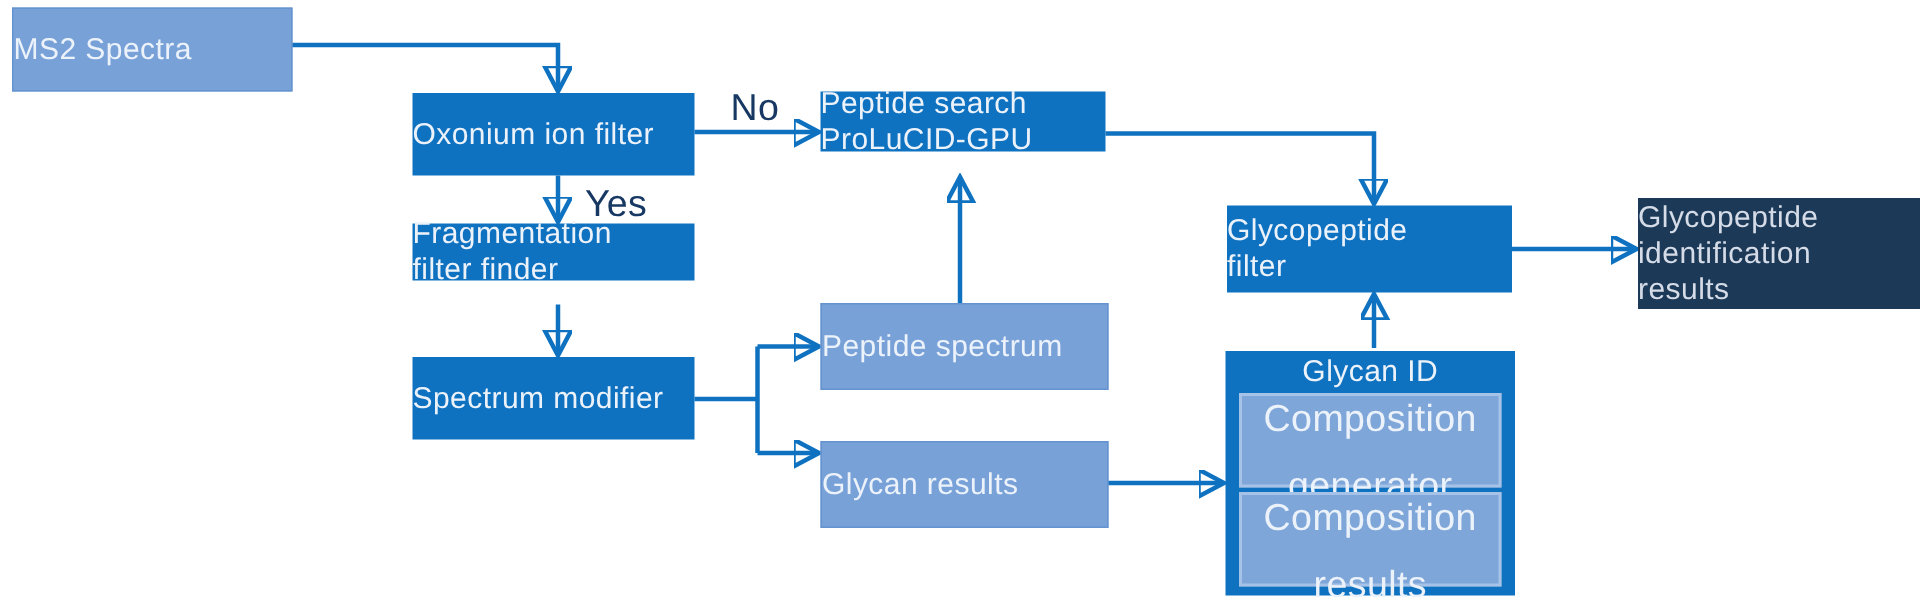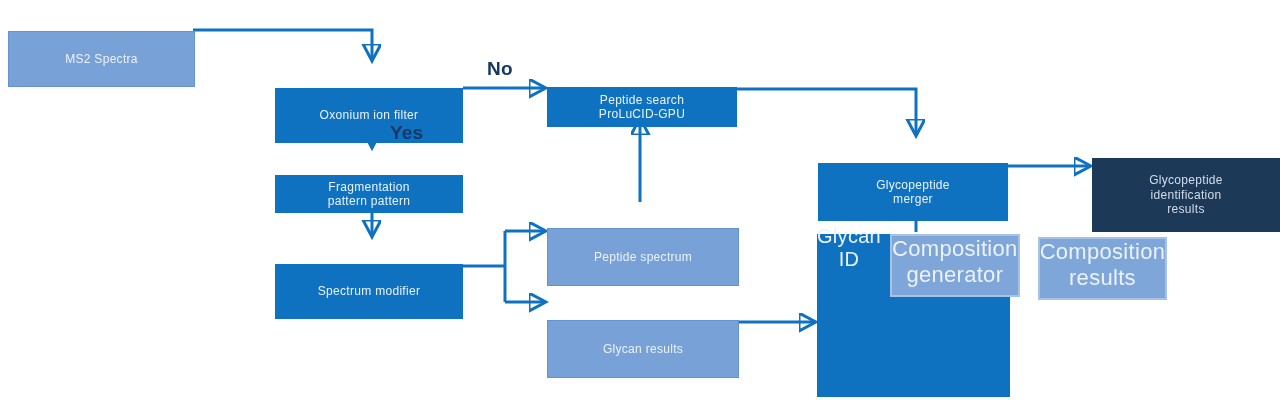--- a/index.html
+++ b/index.html
@@ -3,42 +3,42 @@
 <meta charset="utf-8">
 <style>
   html,body{margin:0;padding:0;background:#ffffff;}
   .canvas{
     position:relative;width:1280px;height:400px;background:#ffffff;
     font-family:"Liberation Sans","DejaVu Sans",sans-serif;overflow:hidden;
   }
   svg.arrows{position:absolute;left:0;top:0;width:1280px;height:400px;pointer-events:none;}
   svg.arrows path{stroke:#0f72c1;stroke-width:3;fill:none;}
   .node{
-    position:absolute;display:flex;flex-direction:column;align-items:center;justify-content:center;
-    text-align:center;color:#ecf2fa;font-size:12px;line-height:1.2;letter-spacing:.3px;margin-top:26px;
+    position:absolute;display:flex;flex-direction:column;align-items:flex-start;justify-content:center;
+    text-align:center;color:#ecf2fa;font-size:20px;line-height:1.2;letter-spacing:.3px;
   }
   .node.primary{background:#0f72c1;}
   .node.light{background:#78a1d8;border:1px solid #6493cf;}
   .node.dark{background:#1c3a58;color:#d5dce8;}
   .glycan-container{
-    position:absolute;background:#0f72c1;display:flex;flex-direction:row;align-items:stretch;
+    position:absolute;background:#0f72c1;display:flex;flex-direction:column;align-items:stretch;
     color:#ecf2fa;text-align:center;
   }
   .glycan-title{
     height:28px;display:flex;align-items:center;justify-content:center;
     font-size:20px;letter-spacing:.3px;
   }
   .inner-node{
     margin:0 9px;height:59px;background:#7ea6d9;border:2px solid #a6c2e6;
     display:flex;flex-direction:column;align-items:center;justify-content:flex-start;
-    font-size:22px;line-height:1.2;letter-spacing:.3px;
+    font-size:25px;line-height:1.2;letter-spacing:.3px;gap:15px;
   }
   .inner-node + .inner-node{margin-top:3px;}
   .edge-label{
-    position:absolute;font-size:19px;font-weight:bold;color:#173862;letter-spacing:.2px;
+    position:absolute;font-size:25px;font-weight:normal;color:#173862;letter-spacing:.2px;
   }
 </style>
 </head>
 <body>
 
 <div class="canvas">
 
   <svg class="arrows" viewBox="0 0 1280 400">
     <defs>
       <marker id="ah" markerUnits="userSpaceOnUse" markerWidth="20" markerHeight="20" refX="15" refY="9" orient="auto">
@@ -68,21 +68,21 @@
     <span>Oxonium ion filter</span>
   </div>
 
   <div class="node primary" style="left:547px;top:61px;width:190px;height:40px">
     <span>Peptide search</span>
     <span>ProLuCID-GPU</span>
   </div>
 
   <div class="node primary" style="left:275px;top:149px;width:188px;height:38px">
     <span>Fragmentation</span>
-    <span>pattern pattern</span>
+    <span>filter finder</span>
   </div>
 
   <div class="node primary" style="left:275px;top:238px;width:188px;height:55px">
     <span>Spectrum modifier</span>
   </div>
 
   <div class="node light" style="left:547px;top:202px;width:190px;height:56px">
     <span>Peptide spectrum</span>
   </div>
 
@@ -97,21 +97,21 @@
       <span>generator</span>
     </div>
     <div class="inner-node">
       <span>Composition</span>
       <span>results</span>
     </div>
   </div>
 
   <div class="node primary" style="left:818px;top:137px;width:190px;height:58px">
     <span>Glycopeptide</span>
-    <span>merger</span>
+    <span>filter</span>
   </div>
 
   <div class="node dark" style="left:1092px;top:132px;width:188px;height:74px">
     <span>Glycopeptide</span>
     <span>identification</span>
     <span>results</span>
   </div>
 
   <div class="edge-label" style="left:487px;top:58px">No</div>
   <div class="edge-label" style="left:390px;top:122px">Yes</div>

